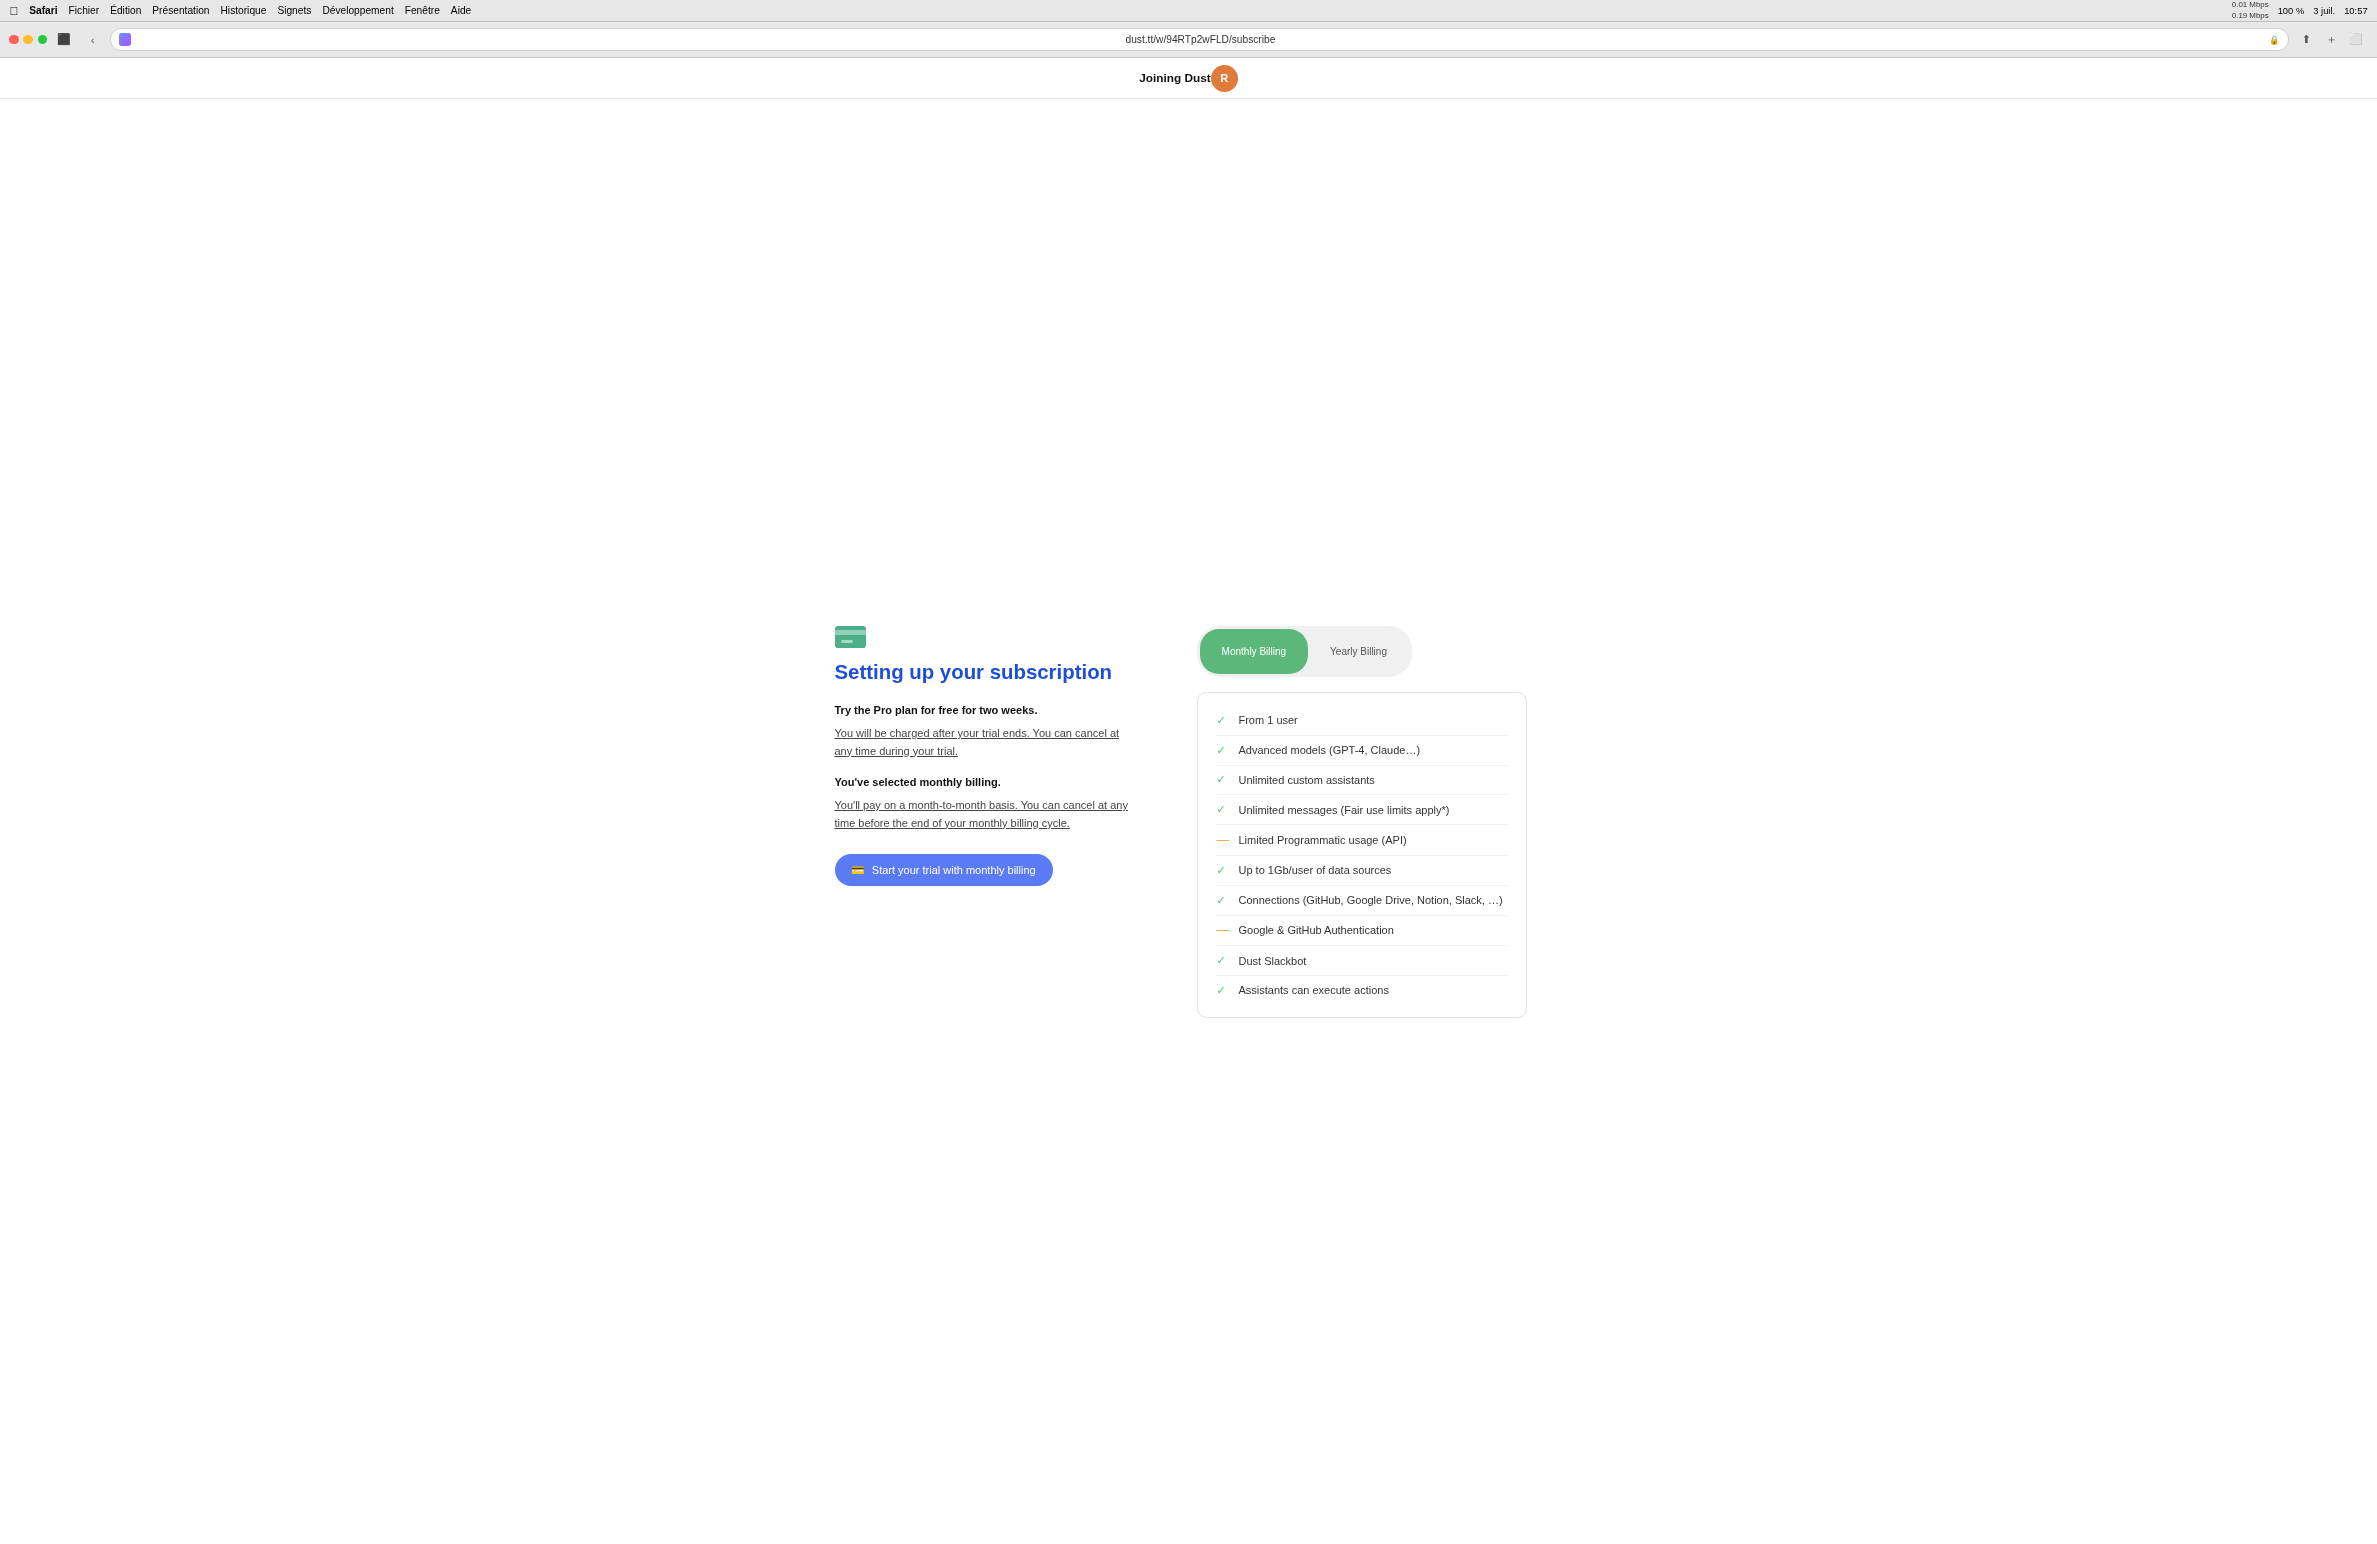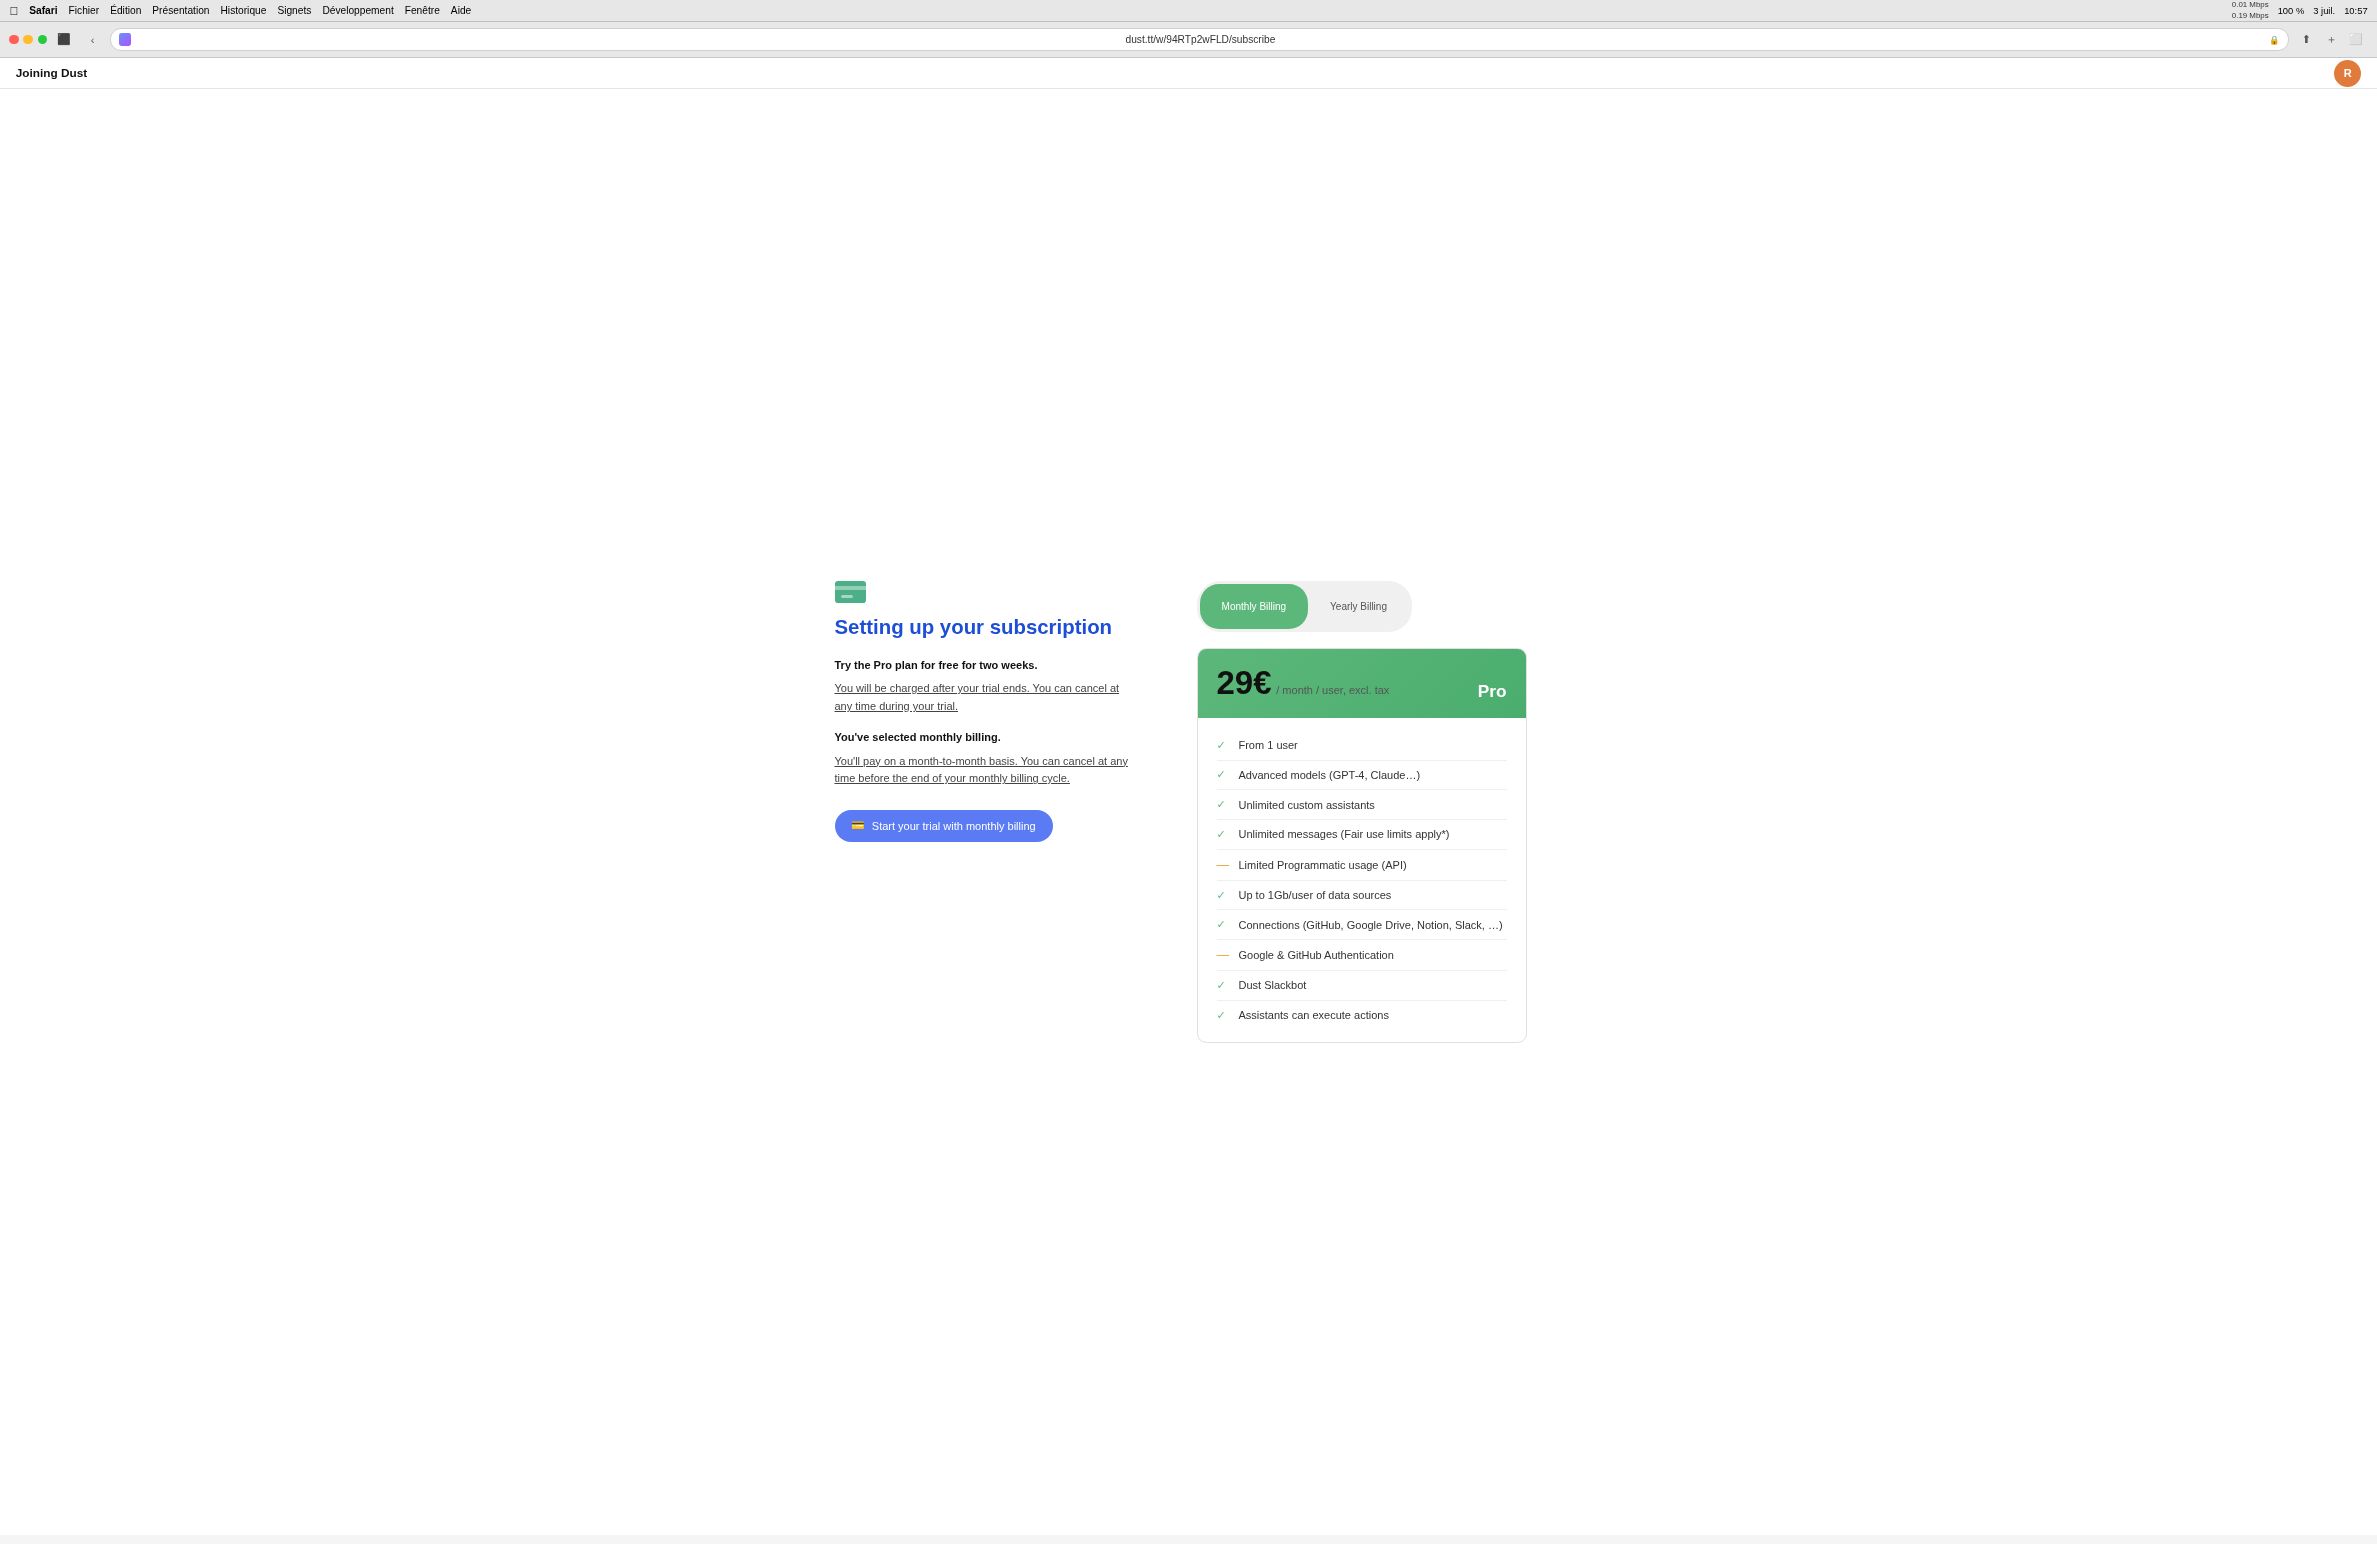--- a/index.html
+++ b/index.html
@@ -107,23 +107,23 @@
 
     .browser-actions {
       display: flex;
       gap: 3.1px;
     }
 
     
     .app-header {
       display: flex;
       align-items: center;
-      justify-content: space-between;
+      justify-content: center;
       padding: 0 15.7px;
-      height: 31px;
+      height: 41px;
       background: white;
       border-bottom: 0.8px solid #e5e5e5;
     }
     .app-logo {
       font-size: 11.8px;
       font-weight: 600;
       color: #111;
     }
     .user-avatar {
       width: 27px;
@@ -419,27 +419,20 @@
     </div>
 
     <div class="right-col">
 
       <div class="billing-toggle">
         <button class="toggle-btn active">Monthly Billing</button>
         <button class="toggle-btn inactive">Yearly Billing</button>
       </div>
 
       <div class="pricing-card">
-        <div class="card-header">
-          <div class="price-block">
-            <span class="price-amount">29€</span>
-            <span class="price-suffix">/ month / user, excl. tax</span>
-          </div>
-          <span class="plan-name">Pro</span>
-        </div>
 
         <div class="features-list" id="features-list">
         <div class="feature-item">
               <span class="check-icon">✓</span>
               <span>From 1 user</span>
             </div>
             <div class="feature-item">
               <span class="check-icon">✓</span>
               <span>Advanced models (GPT-4, Claude…)</span>
             </div>

